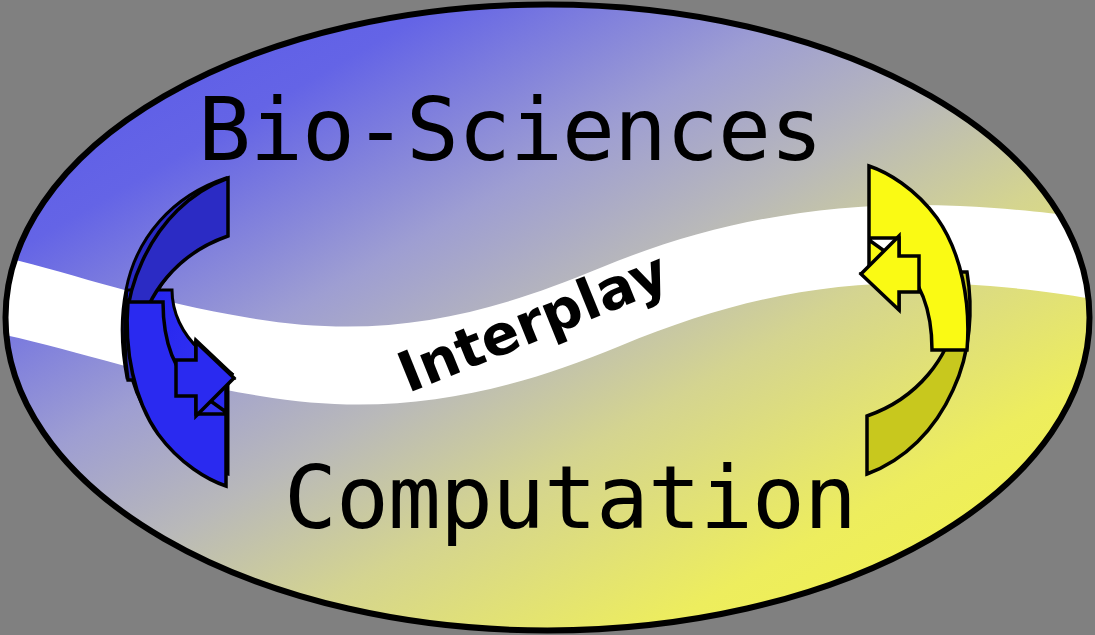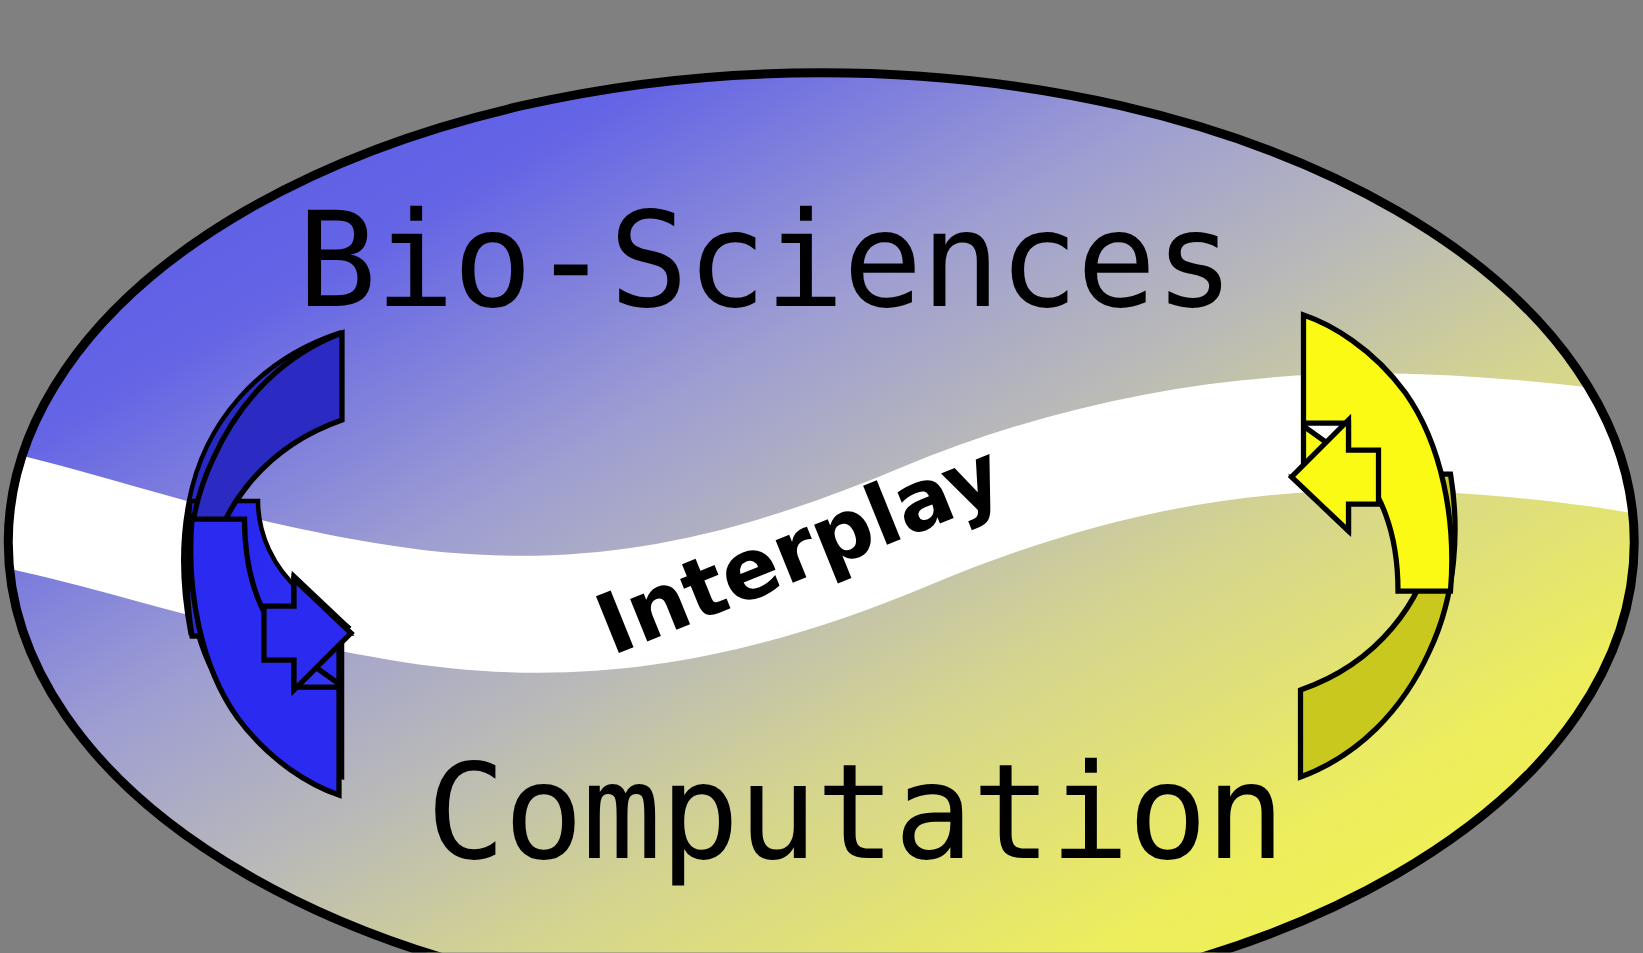--- a/index.html
+++ b/index.html
@@ -11,21 +11,20 @@
     width: 1095px;
     height: 635px;
     overflow: hidden;
     font-family: "DejaVu Sans", sans-serif;
   }
   #stage {
     position: relative;
     width: 1095px;
     height: 543px;
     background: #808080;
-    margin-top: 44px;
   }
   #logo-svg {
     display: block;
     width: 1095px;
     height: 635px;
   }
   .label-text {
     font-family: "DejaVu Sans Mono", "Liberation Mono", monospace;
     fill: #000000;
     font-weight: 400;

